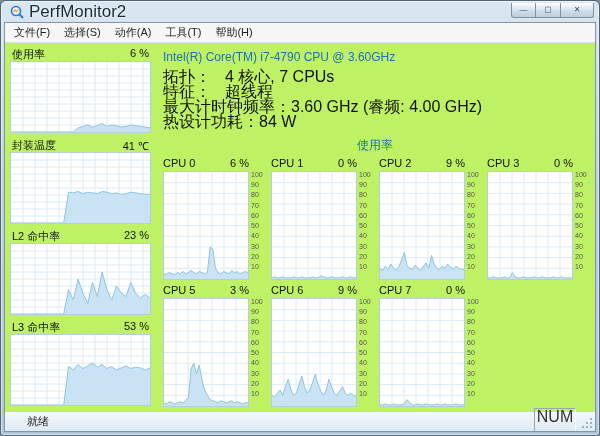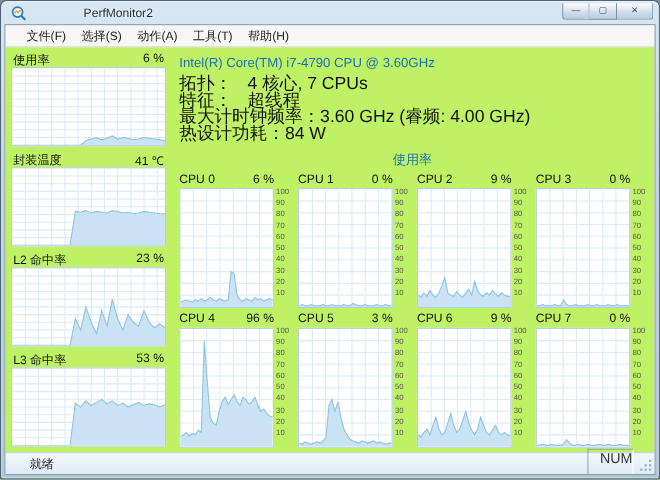--- a/index.html
+++ b/index.html
@@ -12,74 +12,74 @@
     border-radius:6px 6px 3px 3px;
     background:linear-gradient(#d9e7f2,#bcd1e0 40%,#aec6d8);
     padding:0 3px 3px 3px;
     box-shadow:inset 0 0 0 1px rgba(255,255,255,.55);
     display:flex; flex-direction:column;
   }
 
   
   .titlebar{ height:21px; display:flex; align-items:center; padding:0 2px 0 6px; }
   .app-icon{ width:14px; height:14px; margin-right:5px; display:inline-block; }
-  .title{ font-size:11px; color:#1c2b38; text-shadow:0 0 3px #fff;margin-left:47px; }
+  .title{ font-size:17px; color:#1c2b38; text-shadow:0 0 3px #fff; }
   .win-buttons{ margin-left:auto; display:flex; margin-top:-2px; }
   .win-btn{
     width:25px; height:15px; font-size:8px; line-height:14px; text-align:center;
     color:#3b4a57; background:linear-gradient(#fefefe,#cfdde9 60%,#bccddc);
     border:1px solid #7e93a6; border-top:none; cursor:default;
   }
   .win-btn:first-child{ border-radius:0 0 0 3px; }
   .win-btn:last-child{ width:33px; border-radius:0 0 3px 0; }
   .win-btn + .win-btn{ border-left:none; }
 
   
   .inner{ flex:1; border:1px solid #7f95a8; background:#f0f0f0; display:flex; flex-direction:column; overflow:hidden; }
 
-  .menubar{ height:20px; background:#f7f7f7; border-bottom:1px solid #dcdcdc; display:flex; align-items:center; padding:0 12px; }
+  .menubar{ height:20px; background:#f7f7f7; border-bottom:1px solid #dcdcdc; display:flex; align-items:center; padding:0 2px; }
   .menu-item{ font-size:11px; color:#222; padding:3px 7px; }
 
   .content{ flex:1; display:flex; overflow:hidden; background:#bef264; }
 
   
   .sidebar{ width:150px; padding:3px 4px 0 5px; }
   .panel{ margin-bottom:4px; }
   .panel-head{ display:flex; justify-content:space-between; font-size:11px; color:#111; padding:1px 2px; height:15px; }
   .panel-graph{ height:72px; background:#fff; border:1px solid #b3cede; }
 
   
   .main{ flex:1; padding:2px 8px 4px 8px; display:flex; flex-direction:column; overflow:hidden; }
   .cpu-name{ font-size:12px; color:#1a70b8; margin:5px 0 5px 0; }
   .specs{ margin-bottom:2px; }
   .spec-row{ display:flex; font-size:16px; line-height:15px; color:#111; }
   .spec-label{ min-width:62px; }
   .section-title{ font-size:12px; color:#1a70b8; text-align:center; margin:6px 0 3px 0; }
 
-  .cpu-grid{ flex:1; display:grid; grid-template-columns:repeat(4,1fr); grid-auto-rows:1fr; column-gap:8px; row-gap:4px; min-height:0; }
+  .cpu-grid{ flex:1; display:grid; grid-template-columns:repeat(5,1fr); grid-auto-rows:1fr; column-gap:8px; row-gap:4px; min-height:0; }
   .cpu-cell{ display:flex; flex-direction:column; min-height:0; }
   .cpu-head{ display:flex; justify-content:space-between; font-size:11px; color:#111; height:14px; padding-right:14px; }
   .cpu-body{ flex:1; display:flex; min-height:0; }
   .cpu-plot{ flex:1; background:#fff; border:1px solid #b3cede; }
   .cpu-ticks{
     width:14px; display:flex; flex-direction:column; justify-content:space-between;
     font-size:7px; line-height:1; color:#555; padding:0 0 10px 2px;
   }
 
   .chart{ position:relative; overflow:hidden; }
   .chart svg{ display:block; }
 
   
   .statusbar{
     height:20px; display:flex; align-items:center; font-size:11px; color:#222;
     background:linear-gradient(#f4f9fd,#dfeaf4); border-top:1px solid #c6d3e0; padding:0 1px 0 22px;
   }
   .status-text{ flex:1; }
   .num-box{
-    width:42px; height:28px; line-height:15px; text-align:right; font-size:13px;
+    width:42px; height:28px; line-height:15px; text-align:center; font-size:16px;
     border:1px solid; border-color:#98a6b4 #ffffff #ffffff #98a6b4; margin-right:3px; color:#333;
   }
   .grip{ width:15px; height:16px; }
 </style>
 </head>
 <body>
 
 <div class="window">
 
   <div class="titlebar">

